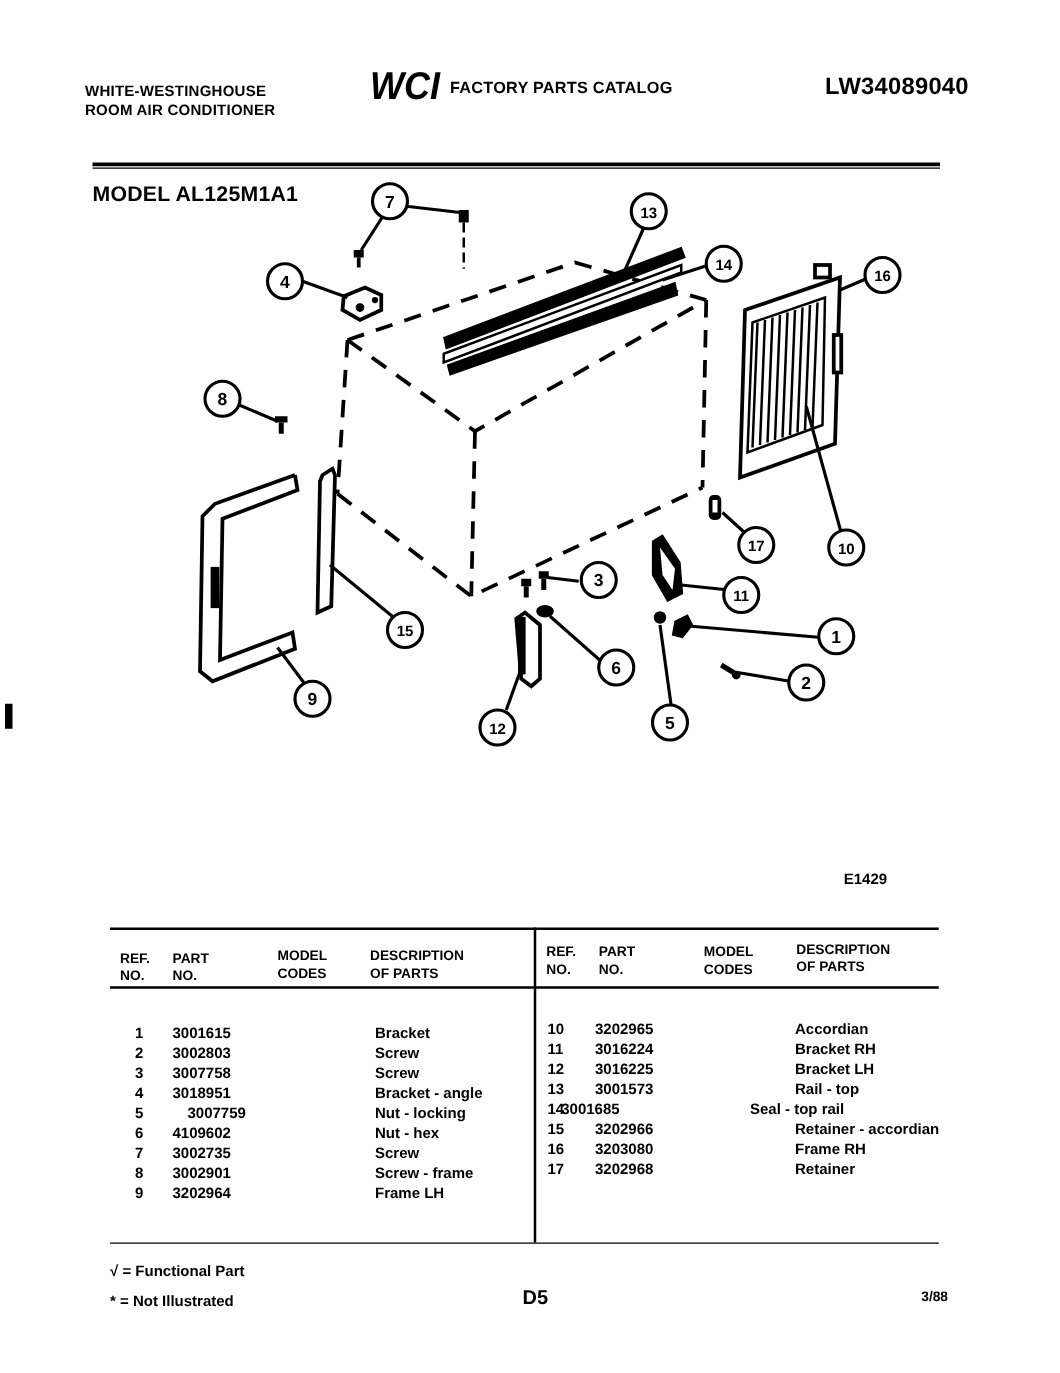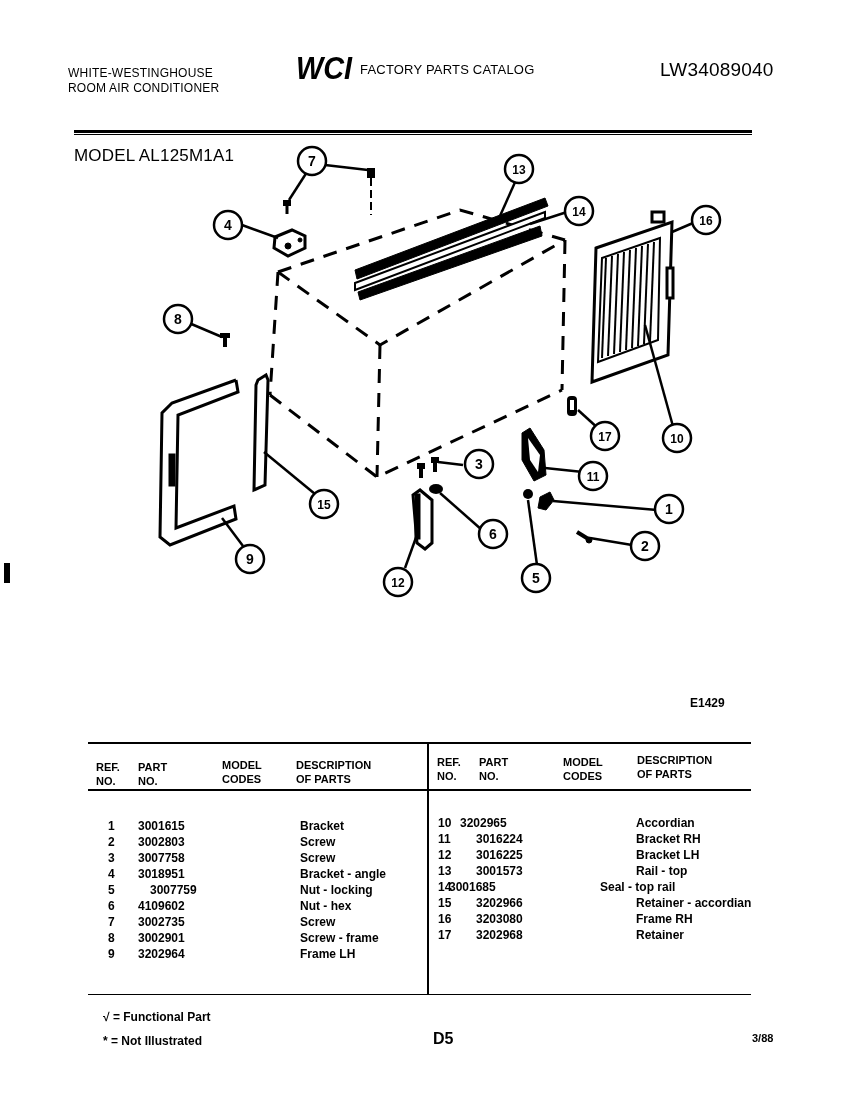--- a/index.html
+++ b/index.html
@@ -1,19 +1,19 @@
 <!DOCTYPE html>
 <html><head>
 <meta charset="utf-8">
 <style>
   html,body{margin:0;padding:0;background:#fff;}
   body{width:848px;height:1098px;position:relative;overflow:hidden;font-family:"Liberation Sans",sans-serif;color:#000;}
   .abs{position:absolute;}
-  .b{font-weight:bold;margin-left:15px;}
-  .hdr{font-size:12px;font-weight:normal;letter-spacing:0.2px;line-height:15px;}
+  .b{font-weight:bold;}
+  .hdr{font-size:12px;font-weight:bold;letter-spacing:0.2px;line-height:15px;}
   .rule{position:absolute;background:#000;}
   .tbl-h{font-size:11px;font-weight:bold;line-height:14px;position:absolute;}
   .row{position:absolute;font-size:12px;font-weight:bold;line-height:16px;}
   .col{position:absolute;white-space:nowrap;}
   svg text{font-family:"Liberation Sans",sans-serif;font-weight:bold;}
 </style>
 </head>
 <body>
 
 <div class="abs hdr" style="left:68px;top:66px;">WHITE-WESTINGHOUSE</div>
@@ -277,21 +277,21 @@
       <span class="col" style="left:300px">Screw - frame</span>
     </div>
   <div class="row" style="left:0;top:946px;">
       <span class="col" style="left:108px">9</span>
       <span class="col" style="left:138px">3202964</span>
       <span class="col" style="left:300px">Frame LH</span>
     </div>
 
   <div class="row" style="left:0;top:815px;">
       <span class="col" style="left:438px">10</span>
-      <span class="col" style="left:460px">3202965</span>
+      <span class="col" style="left:476px">3202965</span>
       <span class="col" style="left:636px">Accordian</span>
     </div>
   <div class="row" style="left:0;top:831px;">
       <span class="col" style="left:438px">11</span>
       <span class="col" style="left:476px">3016224</span>
       <span class="col" style="left:636px">Bracket RH</span>
     </div>
   <div class="row" style="left:0;top:847px;">
       <span class="col" style="left:438px">12</span>
       <span class="col" style="left:476px">3016225</span>

